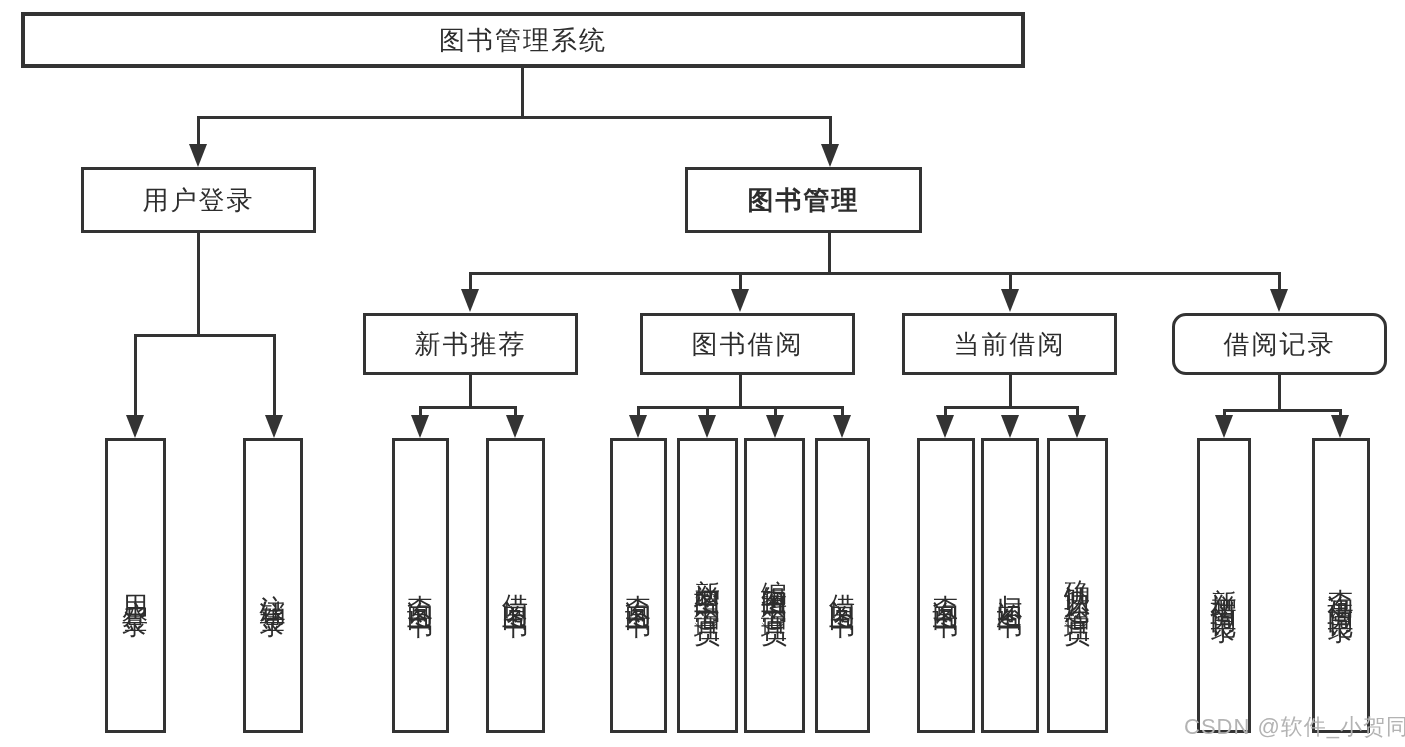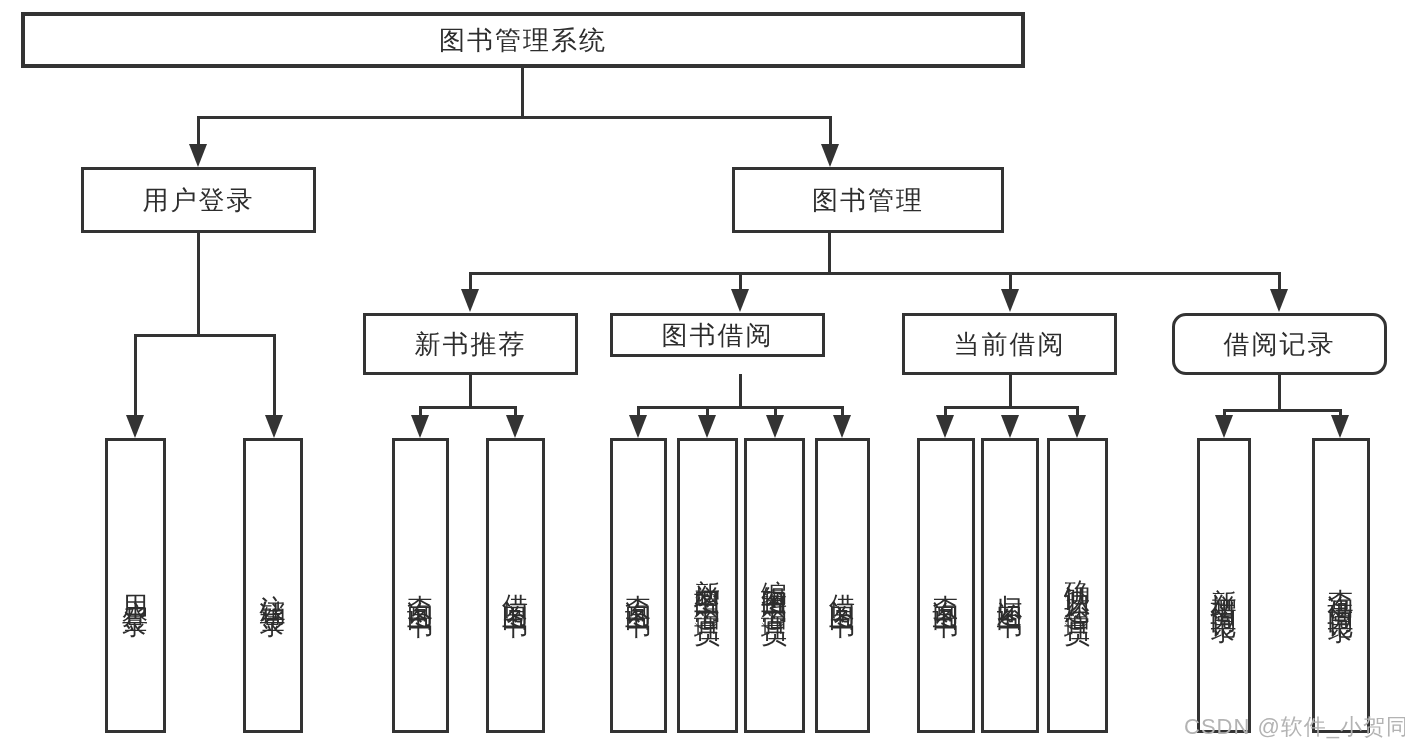--- a/index.html
+++ b/index.html
@@ -97,21 +97,21 @@
   <div class="vl" style="left:521px; top:66px; height:52px;"></div>
   <div class="hl" style="left:197px; top:116px; width:635px;"></div>
   <div class="vl" style="left:197px; top:116px; height:30px;"></div>
   <div class="vl" style="left:829px; top:116px; height:30px;"></div>
   <div class="ah" style="left:189px; top:144px;"></div>
   <div class="ah" style="left:821px; top:144px;"></div>
 
   <div class="node" style="left:81px; top:167px; width:235px; height:66px;">
     <span class="node-label">用户登录</span>
   </div>
-  <div class="node" style="left:732px; top:167px; width:272px; height:66px;">
+  <div class="node" style="left:685px; top:167px; width:237px; height:66px;font-weight:bold;">
     <span class="node-label">图书管理</span>
   </div>
 
   <div class="vl" style="left:197px; top:232px; height:104px;"></div>
   <div class="hl" style="left:134px; top:334px; width:142px;"></div>
   <div class="vl" style="left:134px; top:334px; height:82px;"></div>
   <div class="vl" style="left:273px; top:334px; height:82px;"></div>
   <div class="ah" style="left:126px; top:415px;"></div>
   <div class="ah" style="left:265px; top:415px;"></div>
 
@@ -122,21 +122,21 @@
   <div class="vl" style="left:1009px; top:272px; height:18px;"></div>
   <div class="vl" style="left:1278px; top:272px; height:18px;"></div>
   <div class="ah" style="left:461px; top:289px;"></div>
   <div class="ah" style="left:731px; top:289px;"></div>
   <div class="ah" style="left:1001px; top:289px;"></div>
   <div class="ah" style="left:1270px; top:289px;"></div>
 
   <div class="node" style="left:363px; top:313px; width:215px; height:62px;">
     <span class="node-label">新书推荐</span>
   </div>
-  <div class="node" style="left:610px; top:313px; width:215px; height:44px;">
+  <div class="node" style="left:640px; top:313px; width:215px; height:62px;">
     <span class="node-label">图书借阅</span>
   </div>
   <div class="node" style="left:902px; top:313px; width:215px; height:62px;">
     <span class="node-label">当前借阅</span>
   </div>
   <div class="node" style="left:1172px; top:313px; width:215px; height:62px;border-radius:14px;">
     <span class="node-label">借阅记录</span>
   </div>
 
   <div class="vl" style="left:469px; top:374px; height:34px;"></div>

